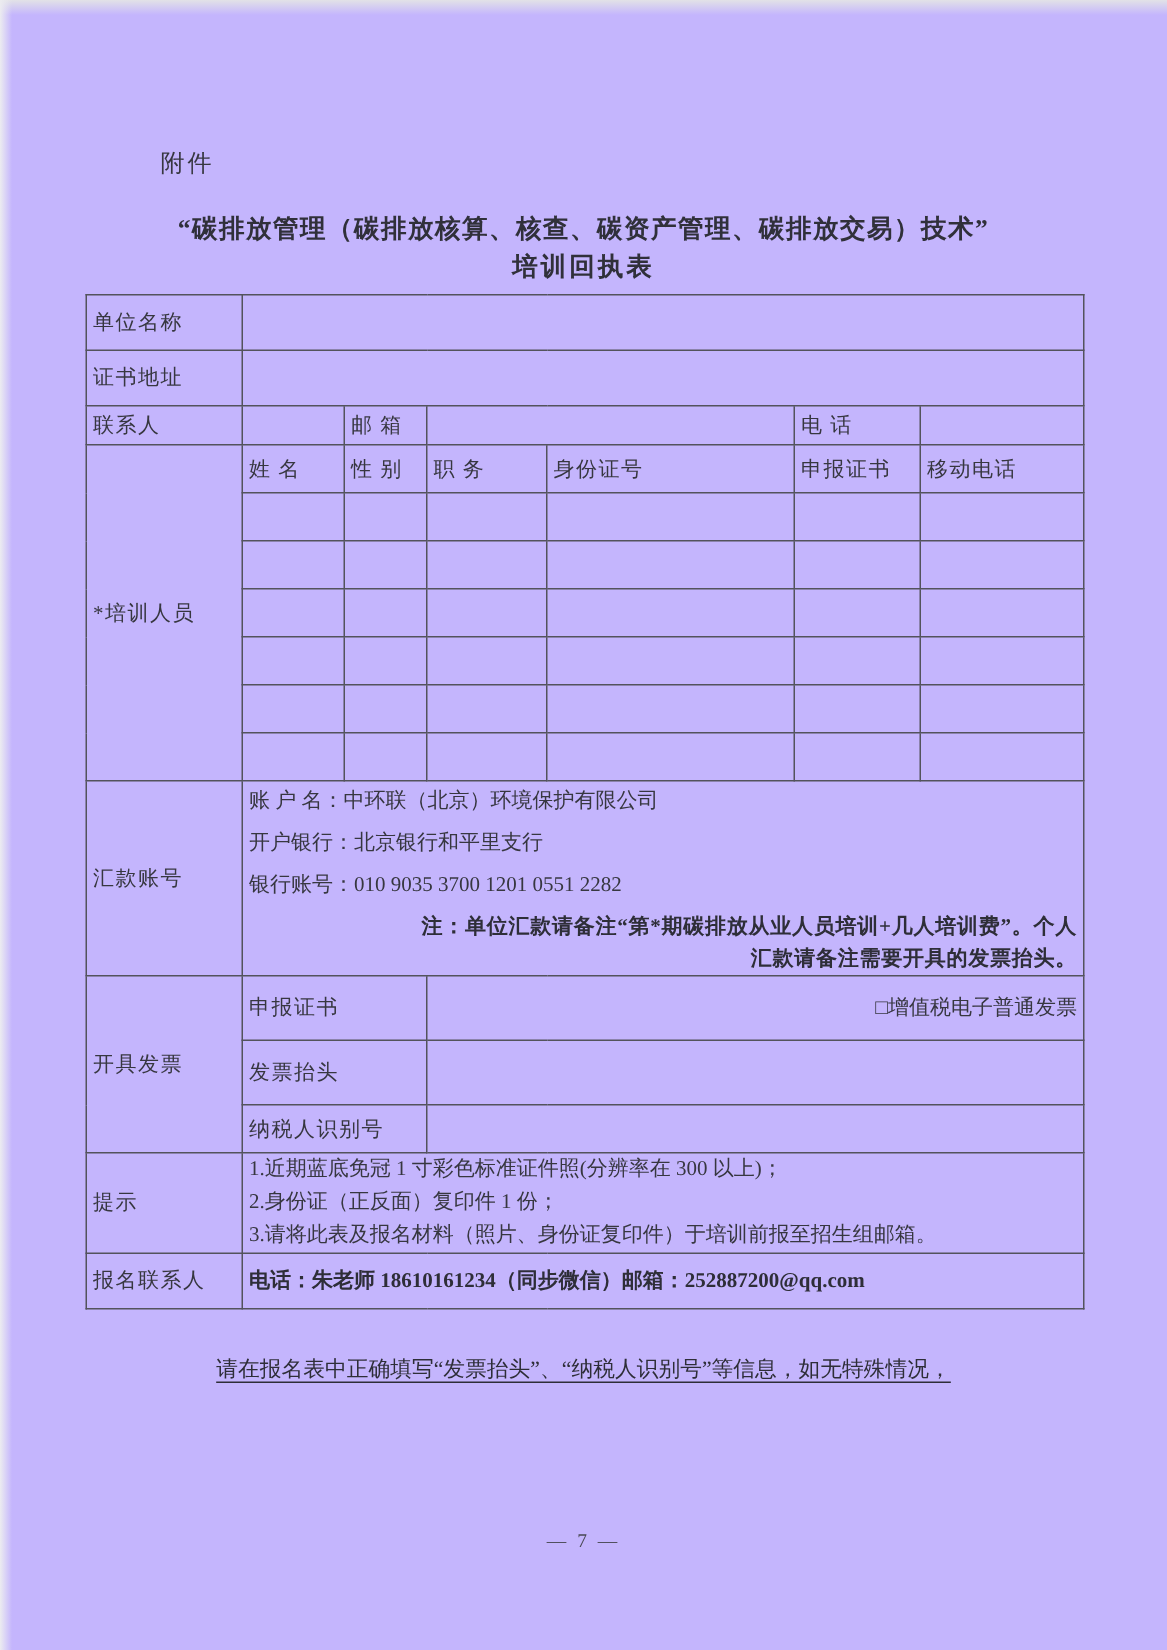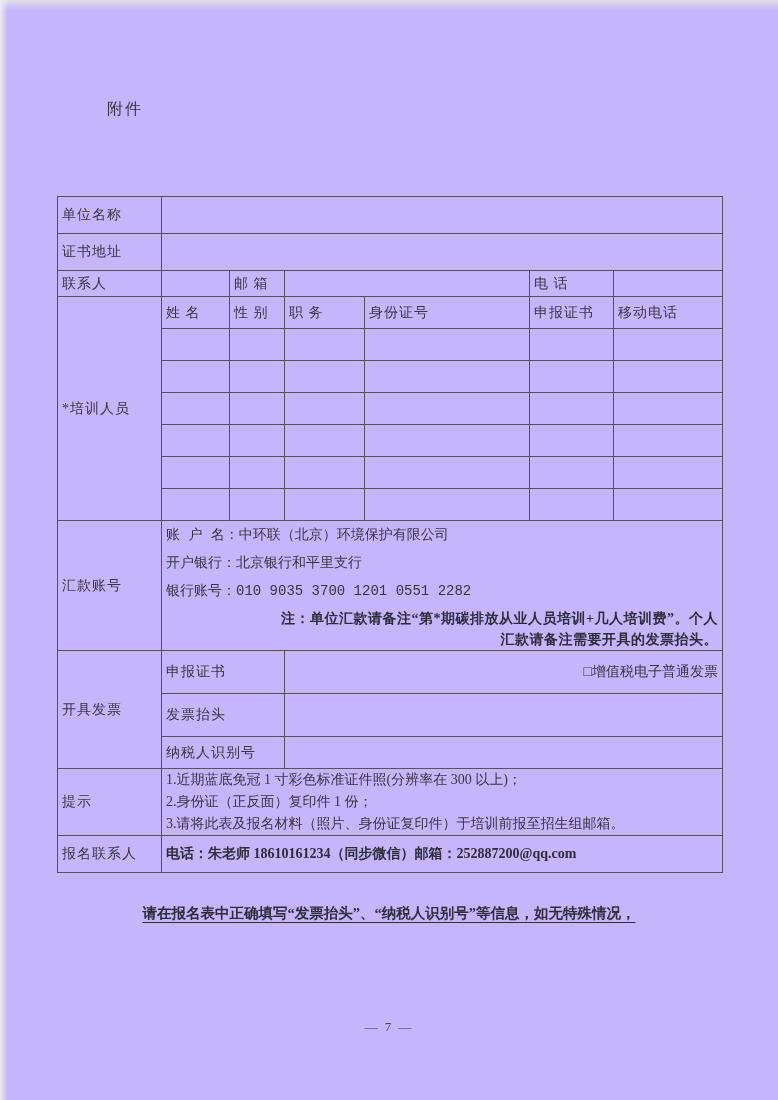--- a/index.html
+++ b/index.html
@@ -44,30 +44,30 @@
     overflow:hidden;
   }
   td.lab{text-align:left;letter-spacing:1px;}
   td.blank{}
   td.center{text-align:right;}
   tr.r37 td{height:36px;}
   tr.r26 td{height:25px;}
   tr.r32 td{height:31px;}
   tr.r43 td{height:42px;}
   td.content{padding:5px 8px;text-align:left;}
-  .remit div.ln{line-height:28px;white-space:nowrap;font-family:Liberation Mono, monospace;}
+  .remit div.ln{line-height:28px;white-space:nowrap;}
   .remit .note-wrap{font-weight:bold;color:#2e2e38;margin-top:3px;text-align:right;}
   .remit .note-wrap .n1{line-height:21px;white-space:nowrap;letter-spacing:0.5px;}
   .remit .note-wrap .n2{line-height:21px;margin-left:52px;letter-spacing:0.5px;}
   .tips div{line-height:22px;white-space:nowrap;}
   .bold{font-weight:bold;color:#2e2e38;}
   .reg-email{}
   .footer-note{
     position:absolute;top:900px;left:0;right:0;
-    text-align:center;font-weight:bold;color:#2e2e38;font-size:14.5px;
+    text-align:center;font-weight:normal;color:#2e2e38;font-size:14.5px;
   }
   .footer-note div{
     display:inline-block;
     text-decoration:underline;
     text-underline-offset:4px;
     line-height:27px;
   }
   .page-number{
     position:absolute;top:1019px;left:0;right:0;
     text-align:center;font-size:13px;color:#4a4a55;letter-spacing:2px;
@@ -75,20 +75,24 @@
 </style>
 </head>
 <body>
 
 <div class="page">
   <div class="scan-top-edge"></div>
   <div class="scan-left-edge"></div>
 
   <div class="attachment">附件</div>
 
+  <div class="doc-title">
+    <div class="t1">“碳排放管理（碳排放核算、核查、碳资产管理、碳排放交易）技术”</div>
+    <div class="t2">培训回执表</div>
+  </div>
 
   <table class="form">
     <colgroup>
       <col style="width:104px">
         <col style="width:68px">
         <col style="width:55px">
       <col style="width:80px">
         <col style="width:165px">
         <col style="width:84px">
         <col style="width:109px">

